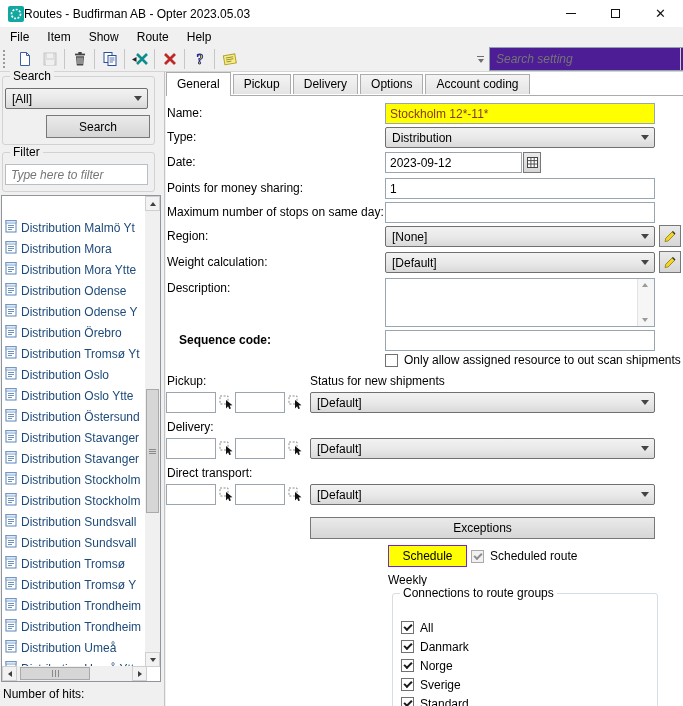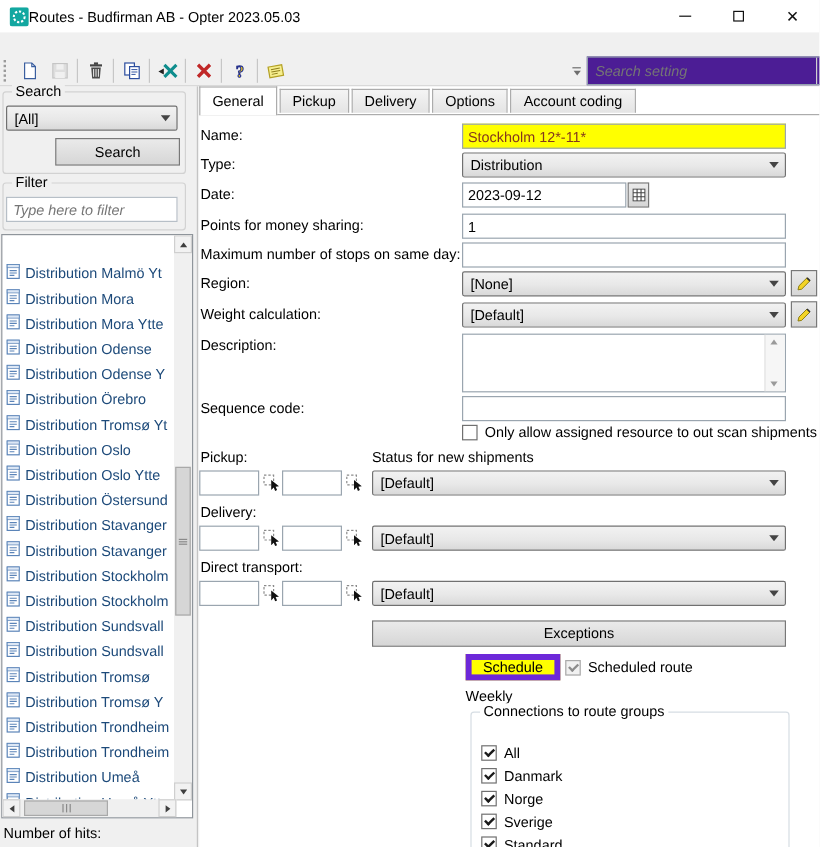--- a/index.html
+++ b/index.html
@@ -92,34 +92,34 @@
   #date-btn{left:357px;top:80px;width:18px;height:21px;}
   #lbl-points{left:1px;top:109px;} #points-input{left:219px;top:106px;width:270px;}
   #lbl-maxstops{left:1px;top:133px;} #maxstops-input{left:219px;top:130px;width:270px;}
   #lbl-region{left:1px;top:157px;} #region-combo{left:219px;top:154px;width:270px;} #region-edit{left:493px;top:153px;width:22px;height:22px;}
   #lbl-weight{left:1px;top:183px;} #weight-combo{left:219px;top:180px;width:270px;} #weight-edit{left:493px;top:179px;width:22px;height:22px;}
   #lbl-desc{left:1px;top:209px;}
   #desc-area{position:absolute;left:219px;top:206px;width:270px;height:49px;border:1px solid #9aa5af;background:#fff;box-sizing:border-box;}
   #desc-scroll{position:absolute;right:0;top:0;bottom:0;width:16px;background:#f6f6f6;border-left:1px solid #e2e2e2;}
   #desc-scroll .tri-u{position:absolute;top:4px;left:4px;border-bottom-color:#9a9a9a;}
   #desc-scroll .tri-d{position:absolute;bottom:4px;left:4px;border-top-color:#9a9a9a;}
-  #lbl-seq{left:1px;top:261px;} #seq-input{left:219px;top:258px;width:270px;}
+  #lbl-seq{left:13px;top:261px;font-weight:bold;} #seq-input{left:219px;top:258px;width:270px;}
   #outscan-row{left:219px;top:281px;}
   #lbl-pickup{left:1px;top:302px;} #status-header{left:144px;top:302px;}
   .mini{width:50px;} .picker{position:absolute;width:15px;height:15px;}
   #pk-in1{left:0;top:320px;} #pk-pick1{left:53px;top:323px;} #pk-in2{left:69px;top:320px;} #pk-pick2{left:122px;top:323px;}
   #pickup-combo{left:144px;top:320px;width:345px;}
   #lbl-delivery{left:1px;top:348px;}
   #dl-in1{left:0;top:366px;} #dl-pick1{left:53px;top:369px;} #dl-in2{left:69px;top:366px;} #dl-pick2{left:122px;top:369px;}
   #delivery-combo{left:144px;top:366px;width:345px;}
   #lbl-direct{left:1px;top:394px;}
   #dt-in1{left:0;top:412px;} #dt-pick1{left:53px;top:415px;} #dt-in2{left:69px;top:412px;} #dt-pick2{left:122px;top:415px;}
   #direct-combo{left:144px;top:412px;width:345px;}
   #exceptions-btn{left:144px;top:445px;width:345px;height:22px;}
-  #schedule-btn{left:222px;top:473px;width:79px;height:22px;background:#ffff00;border:5px solid #6d28d9;}
+  #schedule-btn{left:222px;top:473px;width:79px;height:22px;background:#ffff00;border:1px solid #6d28d9;}
   #schedroute-row{left:305px;top:477px;}
   #weekly-label{left:222px;top:501px;}
   #routegroups{left:226px;top:521px;width:266px;height:120px;border-color:#d6dde3;}
   #rg-options{position:absolute;left:8px;top:24px;display:flex;flex-direction:column;}
   #rg-options .chkrow{position:static;height:19px;}
 </style>
 </head>
 <body>
 
 <div id="app">
@@ -138,20 +138,27 @@
         </div>
         <div class="cap">
           <span class="glyph-max"></span>
         </div>
         <div class="cap">
           <span class="glyph-close">✕</span>
         </div>
       </div>
   </div>
 
+  <div id="menubar">
+      <div class="menu-item">File</div>
+      <div class="menu-item">Item</div>
+      <div class="menu-item">Show</div>
+      <div class="menu-item">Route</div>
+      <div class="menu-item">Help</div>
+    </div>
 
   <div id="toolbar">
     <span class="tgrip"></span>
     <span id="toolbar-icons" style="display:flex;align-items:center;">
         <div class="tbtn">
           <svg width="16" height="16" viewBox="0 0 16 16">
             <path d="M3.5 1.5h6l3 3v10h-9z" fill="#fff" stroke="#3b5fa0"></path>
             <path d="M9.5 1.5v3h3" fill="none" stroke="#3b5fa0"></path>
           </svg>
         </div>

